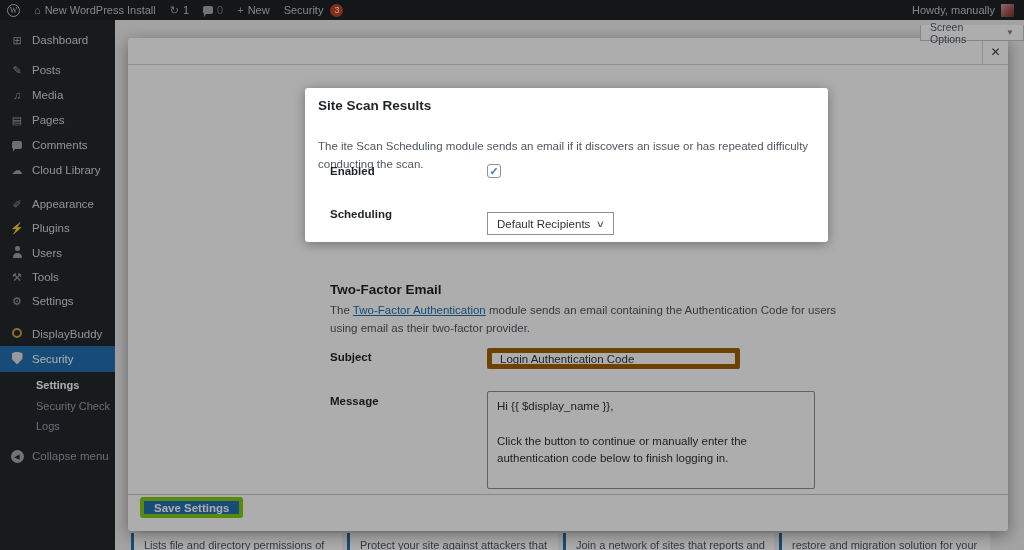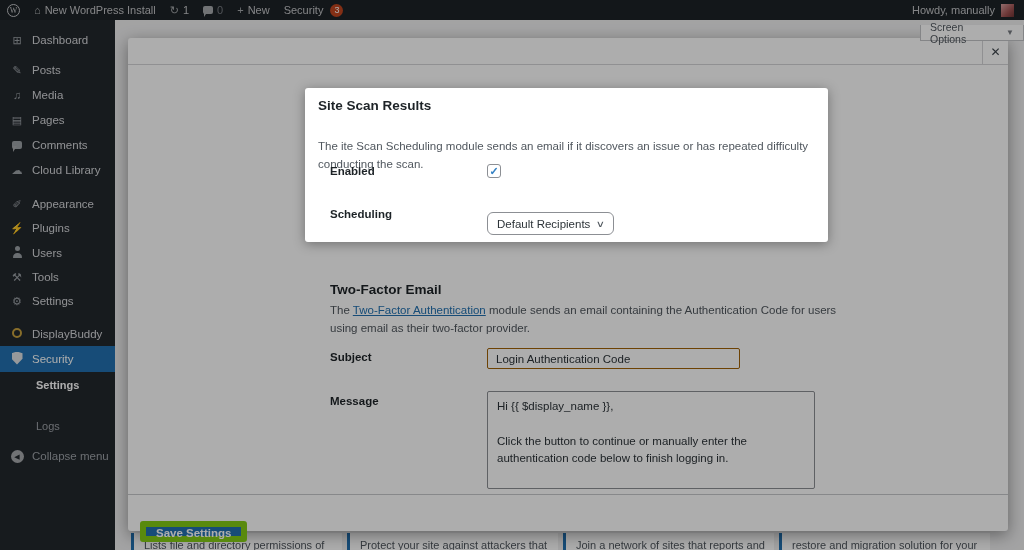--- a/index.html
+++ b/index.html
@@ -54,43 +54,43 @@
   .mini-card { width:211px; height:40px; background:#ffffff; border-left:3px solid #2271b1;
     padding:5px 6px 0 10px; font-size:11px; color:#50575e; line-height:1.3; overflow:hidden; }
 
   
   .modal { position:absolute; left:128px; top:38px; width:880px; height:493px; background:#ffffff;
     border-radius:3px; box-shadow:0 4px 16px rgba(0,0,0,.4); }
   .modal-header { position:absolute; left:0; top:0; right:0; height:27px; border-bottom:1px solid #d5d5d8; }
   .modal-close { position:absolute; right:0; top:0; width:26px; height:27px; border-left:1px solid #d5d5d8;
     display:flex; align-items:center; justify-content:center; font-size:12px; color:#3c434a; cursor:pointer; }
   .modal-footer { position:absolute; left:0; right:0; bottom:0; height:37px; border-top:1px solid #c8c9cc; }
-  .save-btn { position:absolute; left:12px; top:26px; height:21px; padding:0 10px; background:#2271b1;
-    color:#ffffff; border:6px solid #84cc16; border-radius:3px; font-size:11.5px; font-weight:600;
+  .save-btn { position:absolute; left:12px; top:2px; height:21px; padding:0 10px; background:#2271b1;
+    color:#ffffff; border:4px solid #84cc16; border-radius:3px; font-size:11.5px; font-weight:600;
     font-family:"Liberation Sans", sans-serif; cursor:pointer; }
 
   
   .spot-card { position:absolute; left:177px; top:50px; width:523px; height:154px; background:#ffffff;
     border-radius:3px; z-index:60; box-shadow:0 2px 12px rgba(0,0,0,.35); }
   .sec-title { font-size:13.5px; font-weight:700; color:#1d2327; }
   .sec-desc { font-size:11.5px; color:#50575e; line-height:1.55;margin-top:20px; }
   .spot-card .sec-title { position:absolute; left:13px; top:10px; }
   .spot-card .sec-desc { position:absolute; left:13px; top:30px; width:498px; }
   .field-label { font-size:11.5px; font-weight:700; color:#1d2327; }
   .cb { position:absolute; width:14px; height:14px; background:#fff; border:1px solid #8c8f94; border-radius:3px;
     display:flex; align-items:center; justify-content:center; color:#3582c4; font-size:11px; font-weight:700; cursor:pointer; }
-  .select { position:absolute; height:23px; background:#fff; border:1px solid #8c8f94; border-radius:6px;
+  .select { position:absolute; height:23px; background:#fff; border:1px solid #8c8f94; border-radius:0;
     display:flex; align-items:center; gap:7px; padding:0 9px; font-size:11.5px; color:#2c3338; cursor:pointer; }
   .select .chev { font-size:9px; color:#50575e; transform:scaleX(1.4); }
 
   
   .tf-section { position:absolute; left:202px; top:244px; width:560px; }
   .tf-section .sec-desc { margin-top:5px; width:508px; }
   .tf-link { color:#2271b1; text-decoration:underline; cursor:pointer; }
-  .text-input { position:absolute; height:21px; width:253px; background:#fff; border:1px solid #a16207;
+  .text-input { position:absolute; height:21px; width:253px; background:#fff; border:5px solid #a16207;
     border-radius:2px; font-size:11.5px; color:#2c3338; padding:0 8px; font-family:"Liberation Sans", sans-serif; }
   .textarea { position:absolute; width:328px; height:98px; background:#fff; border:1px solid #8c8f94;
     border-radius:2px; font-size:11.5px; color:#2c3338; padding:6px 9px; line-height:1.5;
     font-family:"Liberation Sans", sans-serif; resize:none; }
 
   
   .overlay { position:fixed; left:0; top:0; width:1024px; height:550px; background:rgba(0,0,0,.32); z-index:50; }
 </style>
 </head>
 <body>
@@ -176,20 +176,23 @@
       <span class="mi-icon"><span class="db-eye"></span></span>
       <span>DisplayBuddy</span>
     </div>
     <div class="menu-item active" style="top:326px;height:26px">
       <span class="mi-icon"><span class="shield"></span></span>
       <span>Security</span>
       <span class="menu-arrow"></span>
     </div>
     <div class="submenu-item current" style="top:355px">
       <span>Settings</span>
+    </div>
+    <div class="submenu-item" style="top:376px">
+      <span>Security Check</span>
     </div>
     <div class="submenu-item" style="top:396px">
       <span>Logs</span>
     </div>
     <div class="menu-item" style="top:424px">
       <span class="mi-icon"><span class="collapse-circle">◀</span></span>
       <span style="color:#9ea3a8">Collapse menu</span>
     </div>
   </div>
 

